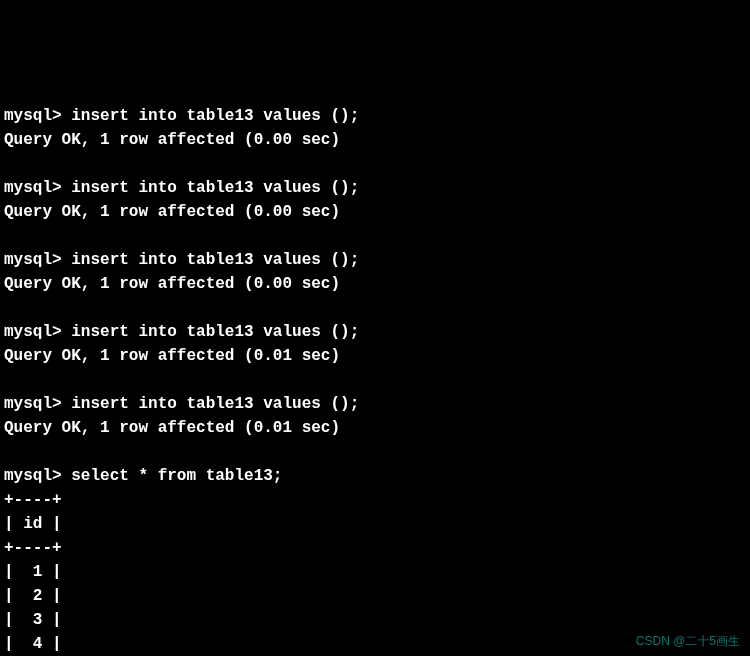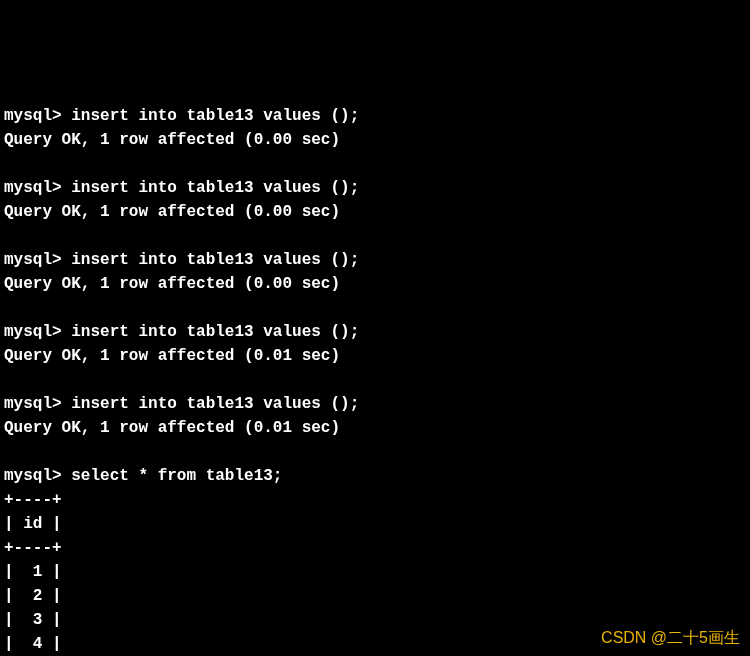--- a/index.html
+++ b/index.html
@@ -21,22 +21,22 @@
       white-space: pre;
       overflow: hidden;
     }
     .terminal-line {
       display: block;
     }
     .watermark {
       position: absolute;
       bottom: 6px;
       right: 10px;
-      color: #eab308;
-      font-size: 16px;
+      color: #0f766e;
+      font-size: 12px;
       font-weight: normal;
       font-family: sans-serif;
     }
   </style>
 </head>
 <body>
 
 
 
 <div><span class="terminal-line"><span>mysql&gt;</span> <span>insert into table13 values ();</span></span><span class="terminal-line">Query OK, 1 row affected (0.00 sec)</span><span class="terminal-line"> </span><span class="terminal-line"><span>mysql&gt;</span> <span>insert into table13 values ();</span></span><span class="terminal-line">Query OK, 1 row affected (0.00 sec)</span><span class="terminal-line"> </span><span class="terminal-line"><span>mysql&gt;</span> <span>insert into table13 values ();</span></span><span class="terminal-line">Query OK, 1 row affected (0.00 sec)</span><span class="terminal-line"> </span><span class="terminal-line"><span>mysql&gt;</span> <span>insert into table13 values ();</span></span><span class="terminal-line">Query OK, 1 row affected (0.01 sec)</span><span class="terminal-line"> </span><span class="terminal-line"><span>mysql&gt;</span> <span>insert into table13 values ();</span></span><span class="terminal-line">Query OK, 1 row affected (0.01 sec)</span><span class="terminal-line"> </span><span class="terminal-line"><span>mysql&gt;</span> <span>select * from table13;</span></span><span class="terminal-line">+----+</span><span class="terminal-line">| id |</span><span class="terminal-line">+----+</span><span class="terminal-line">|  1 |</span><span class="terminal-line">|  2 |</span><span class="terminal-line">|  3 |</span><span class="terminal-line">|  4 |</span></div>

